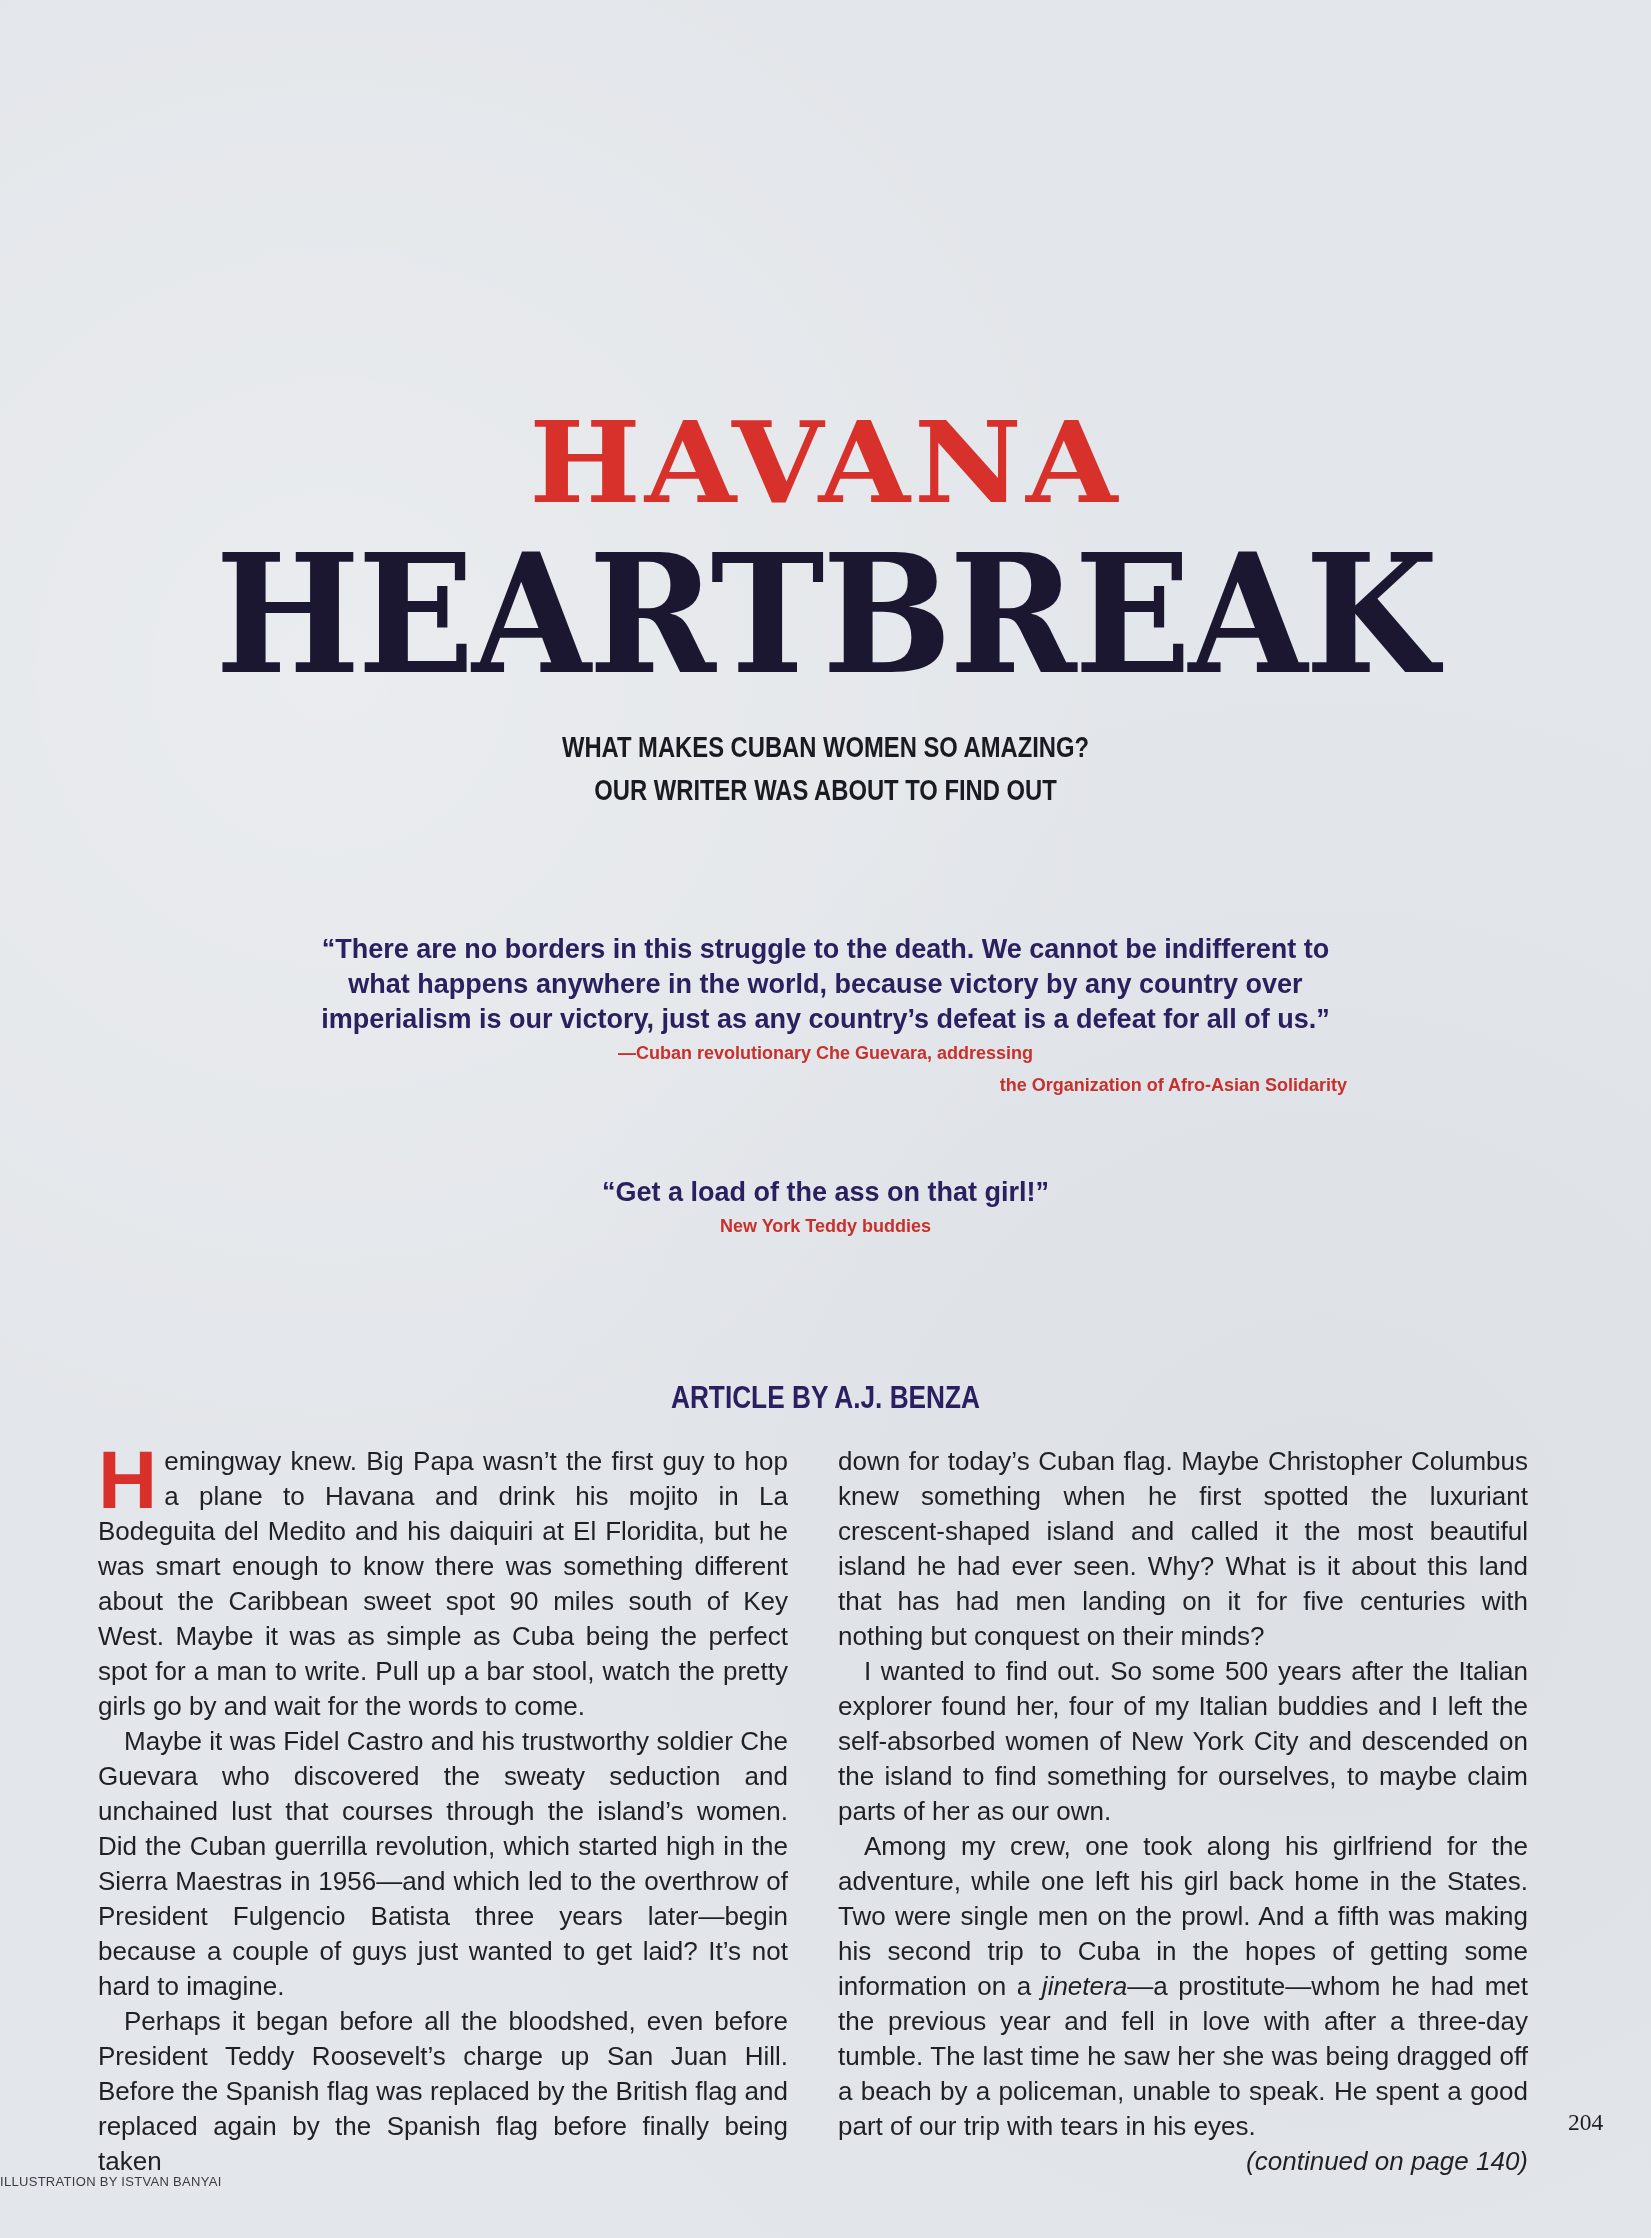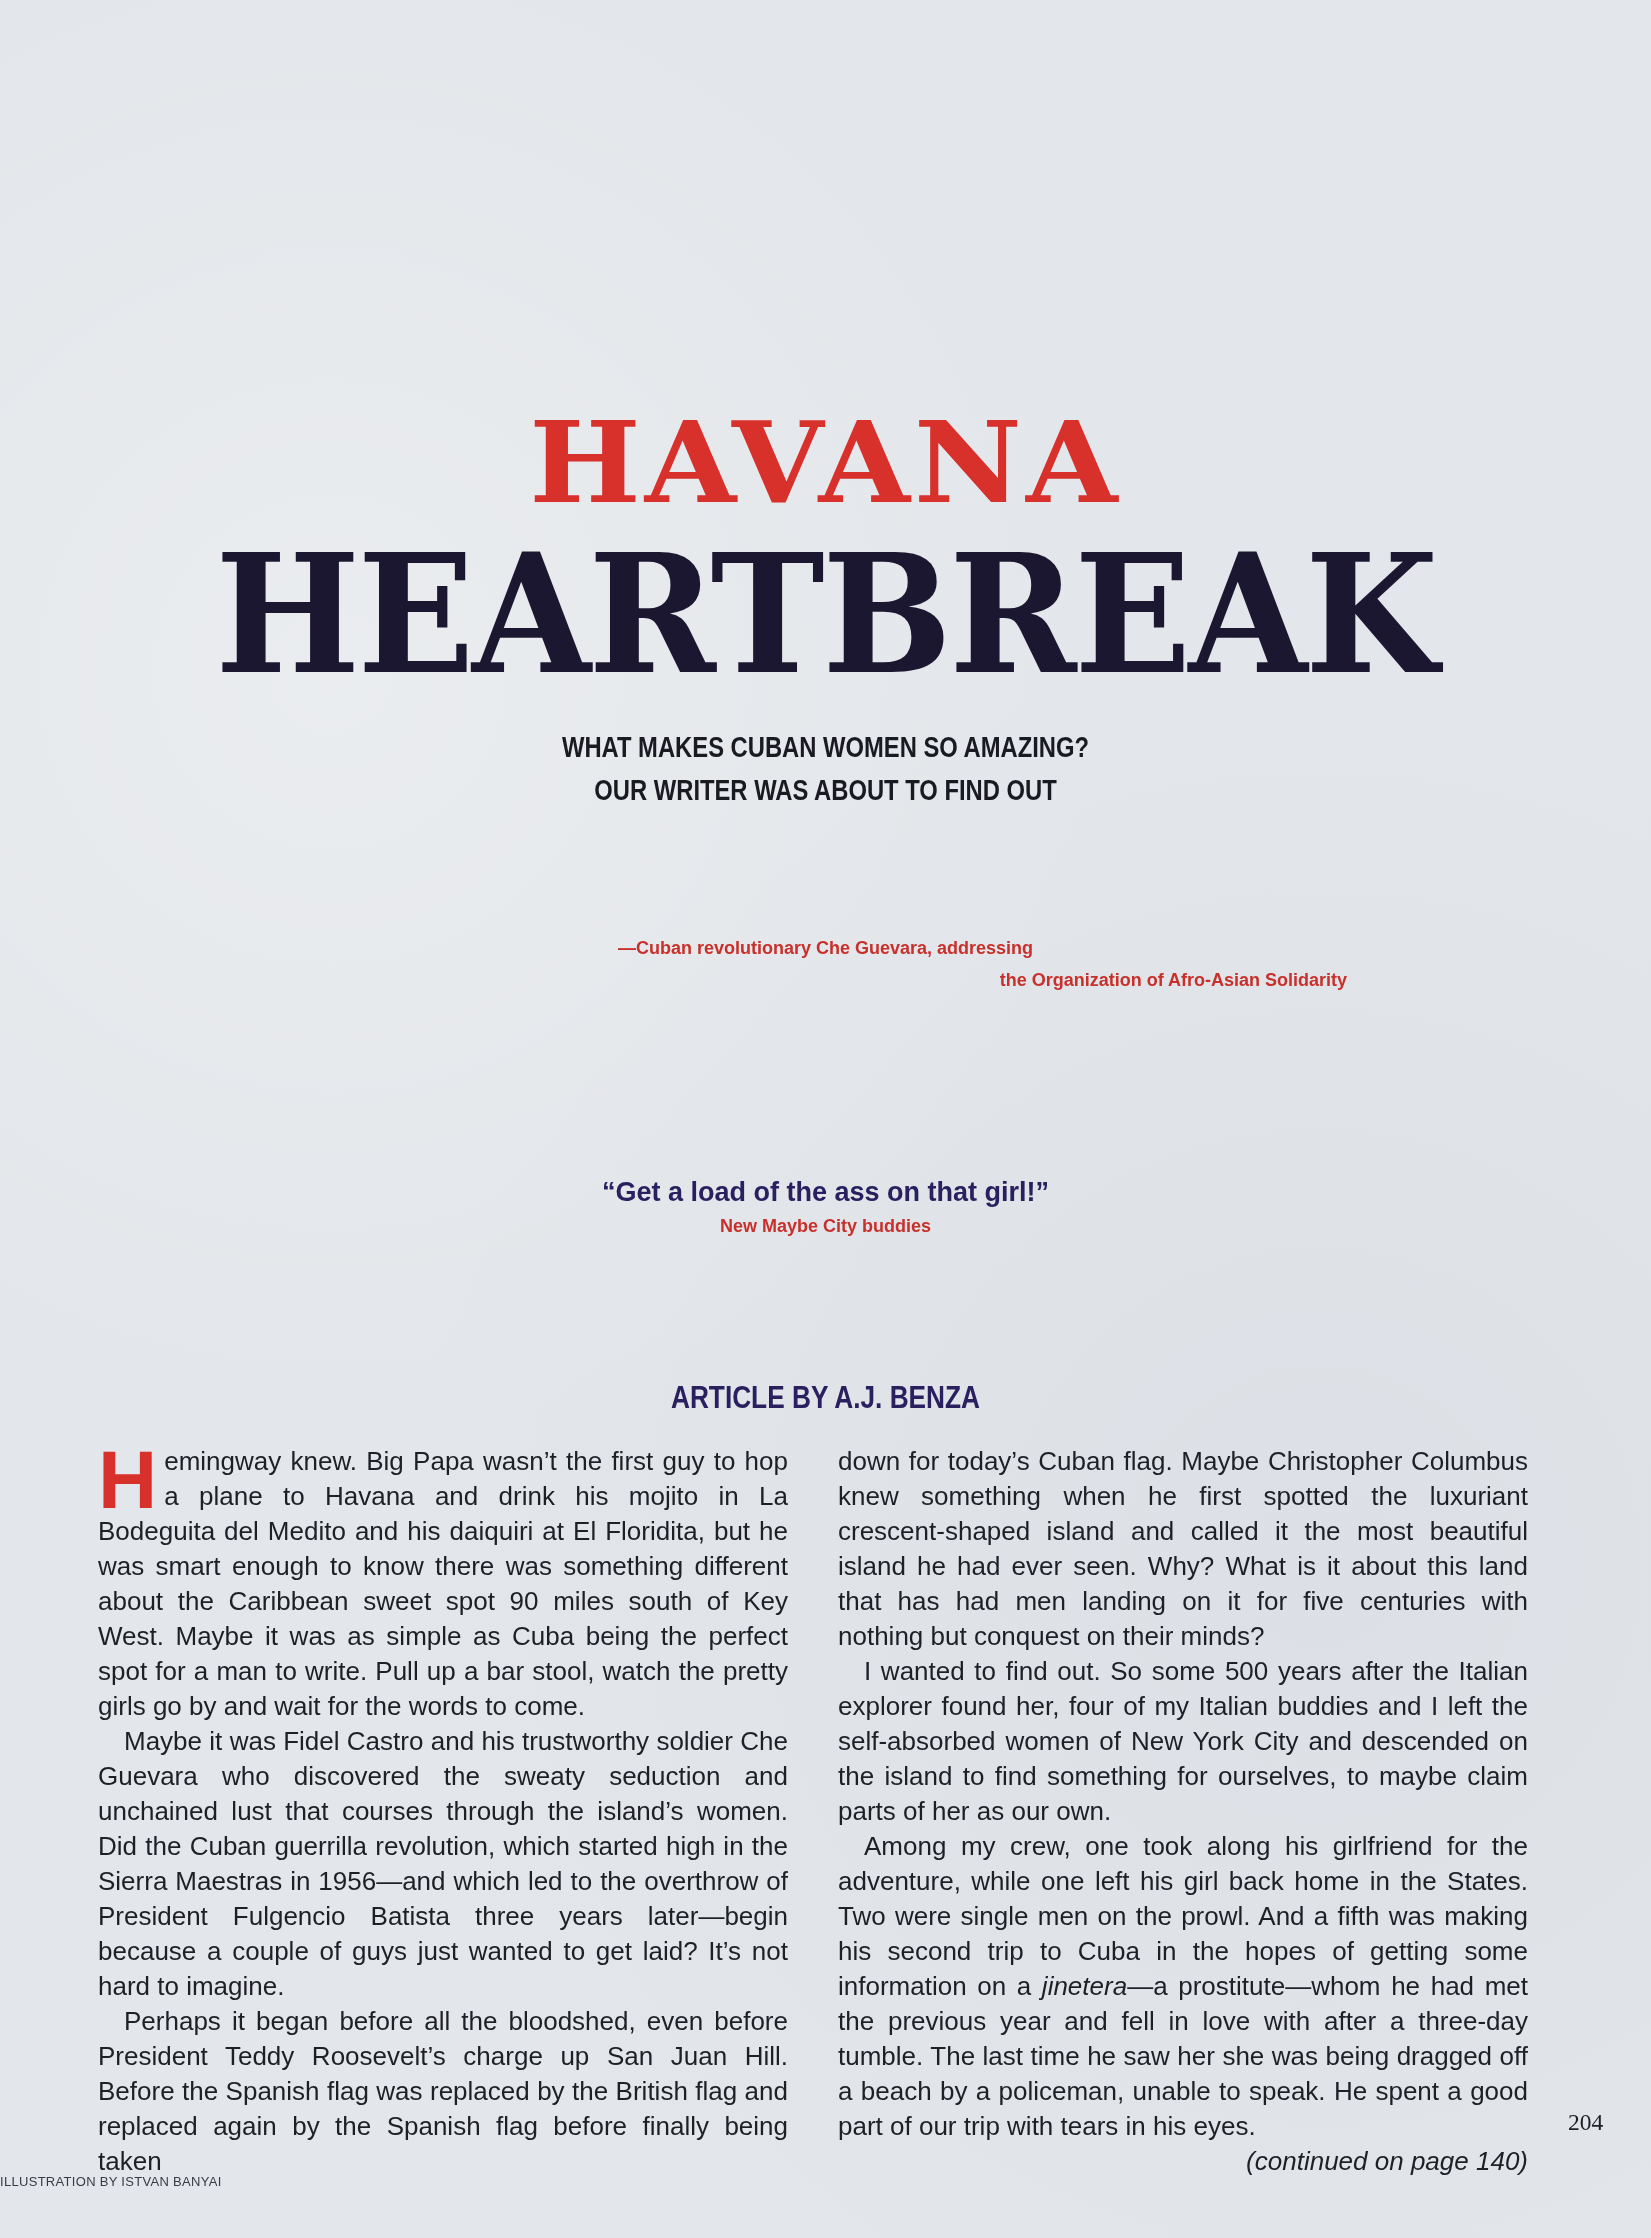--- a/index.html
+++ b/index.html
@@ -111,27 +111,28 @@
 
 <div class="title-havana distress" style="color:#d8302b;">HAVANA</div>
 <div class="title-heartbreak distress" style="color:#1c1730;">HEARTBREAK</div>
 
 <div class="subtitle">
   <div>WHAT MAKES CUBAN WOMEN SO AMAZING?</div>
   <div>OUR WRITER WAS ABOUT TO FIND OUT</div>
 </div>
 
 <div class="quote-block quote-1">
+  <span class="quote-text" style="color:#2a2060;">“There are no borders in this struggle to the death. We cannot be indifferent to what happens anywhere in the world, because victory by any country over imperialism is our victory, just as any country’s defeat is a defeat for all of us.”</span>
   <span class="quote-attr" style="color:#c8302b;">—Cuban revolutionary Che Guevara, addressing</span>
   <span class="quote-attr" style="color:#c8302b;text-align:right;">the Organization of Afro-Asian Solidarity</span>
 </div>
 
 <div class="quote-block quote-2">
   <span class="quote-text" style="color:#2a2060;">“Get a load of the ass on that girl!”</span>
-  <span class="quote-attr" style="color:#c8302b;">New Maybe City buddies</span>
+  <span class="quote-attr" style="color:#c8302b;">New York Teddy buddies</span>
 </div>
 
 <div class="byline" style="color:#2a2060;">ARTICLE BY A.J. BENZA</div>
 
 <div class="column col-left">
   <p class="first"><span class="dropcap" style="color:#d8302b;">H</span><span>emingway knew. Big Papa wasn’t the first guy to hop a plane to Havana and drink his mojito in La Bodeguita del Medito and his daiquiri at El Floridita, but he was smart enough to know there was something different about the Caribbean sweet spot 90 miles south of Key West. Maybe it was as simple as Cuba being the perfect spot for a man to write. Pull up a bar stool, watch the pretty girls go by and wait for the words to come.</span></p>
   <p>Maybe it was Fidel Castro and his trustworthy soldier Che Guevara who discovered the sweaty seduction and unchained lust that courses through the island’s women. Did the Cuban guerrilla revolution, which started high in the Sierra Maestras in 1956—and which led to the overthrow of President Fulgencio Batista three years later—begin because a couple of guys just wanted to get laid? It’s not hard to imagine.</p>
   <p>Perhaps it began before all the bloodshed, even before President Teddy Roosevelt’s charge up San Juan Hill. Before the Spanish flag was replaced by the British flag and replaced again by the Spanish flag before finally being taken</p>
 </div>
 

